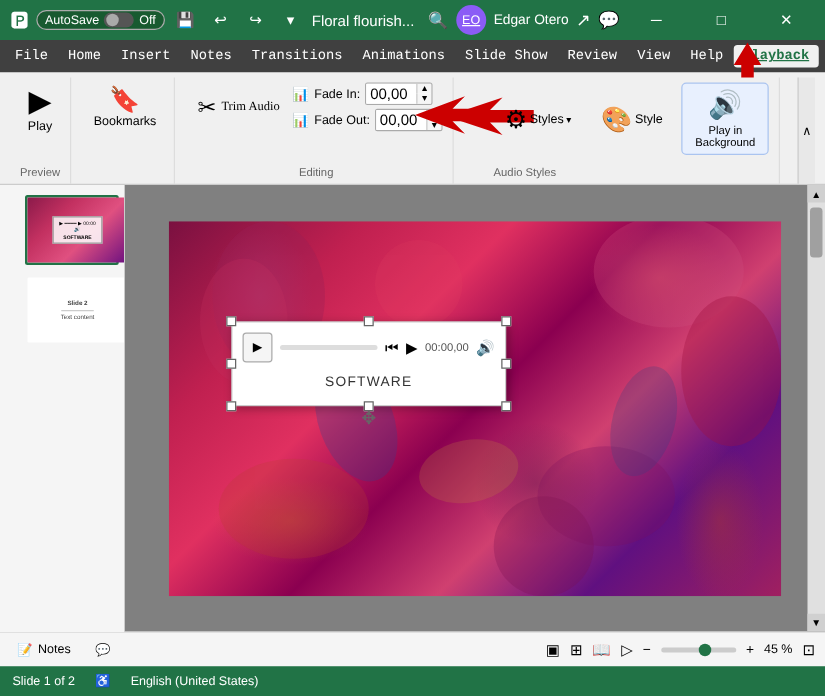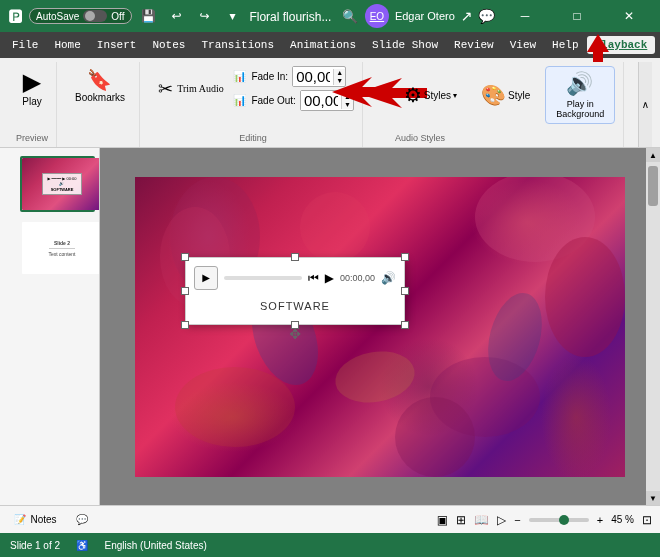--- a/index.html
+++ b/index.html
@@ -102,21 +102,21 @@
     .ribbon-btn-icon { font-size: 24px; line-height: 1; }
     .ribbon-btn-label { font-size: 10px; text-align: left; }
 
     
     .ribbon-row { display: flex; gap: 4px; align-items: center; }
     .ribbon-controls { display: flex; flex-direction: column; gap: 3px; }
     .ribbon-control-row { display: flex; align-items: center; gap: 4px; font-size: 10px; }
     .ribbon-spinbox {
       display: flex; align-items: center; border: 1px solid #aaa; background: white; border-radius: 2px;
     }
-    .spinbox-input { width: 40px; border: none; outline: none; font-size: 15px; padding: 1px 3px; }
+    .spinbox-input { width: 40px; border: none; outline: none; font-size: 12px; padding: 1px 3px; }
     .spinbox-arrows { display: flex; flex-direction: column; }
     .spinbox-arrow { width: 12px; height: 8px; display: flex; align-items: center; justify-content: center; cursor: pointer; font-size: 7px; background: #f5f5f5; border-left: 1px solid #ccc; }
 
     
     .ribbon-btn-big {
       display: flex; flex-direction: column; align-items: center; cursor: pointer;
       padding: 4px 10px; border-radius: 4px; font-size: 10px; gap: 2px; min-width: 54px;
       border: 1px solid transparent;
     }
     .ribbon-btn-big.active { background: #e8f0fe; border-color: #aac4f0; }

